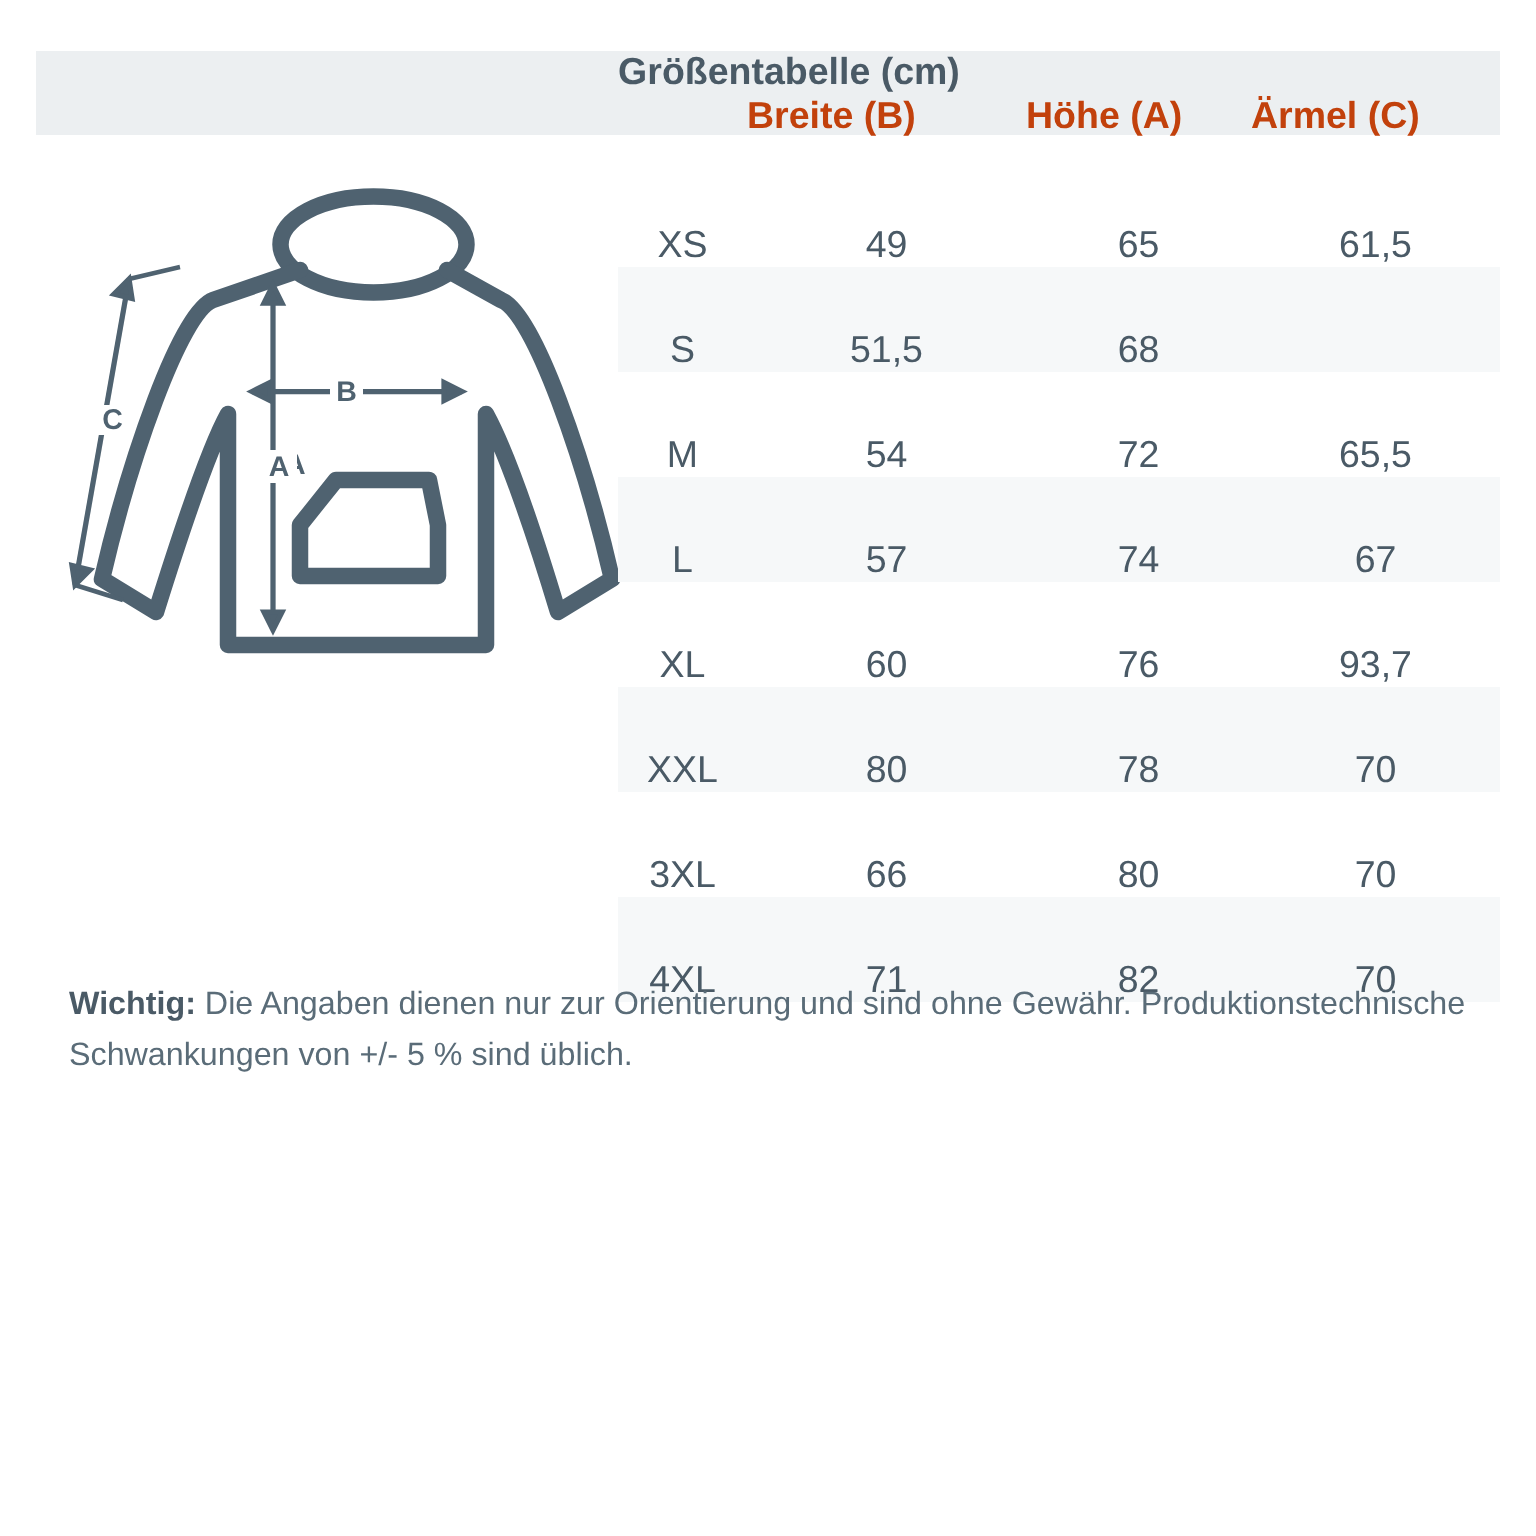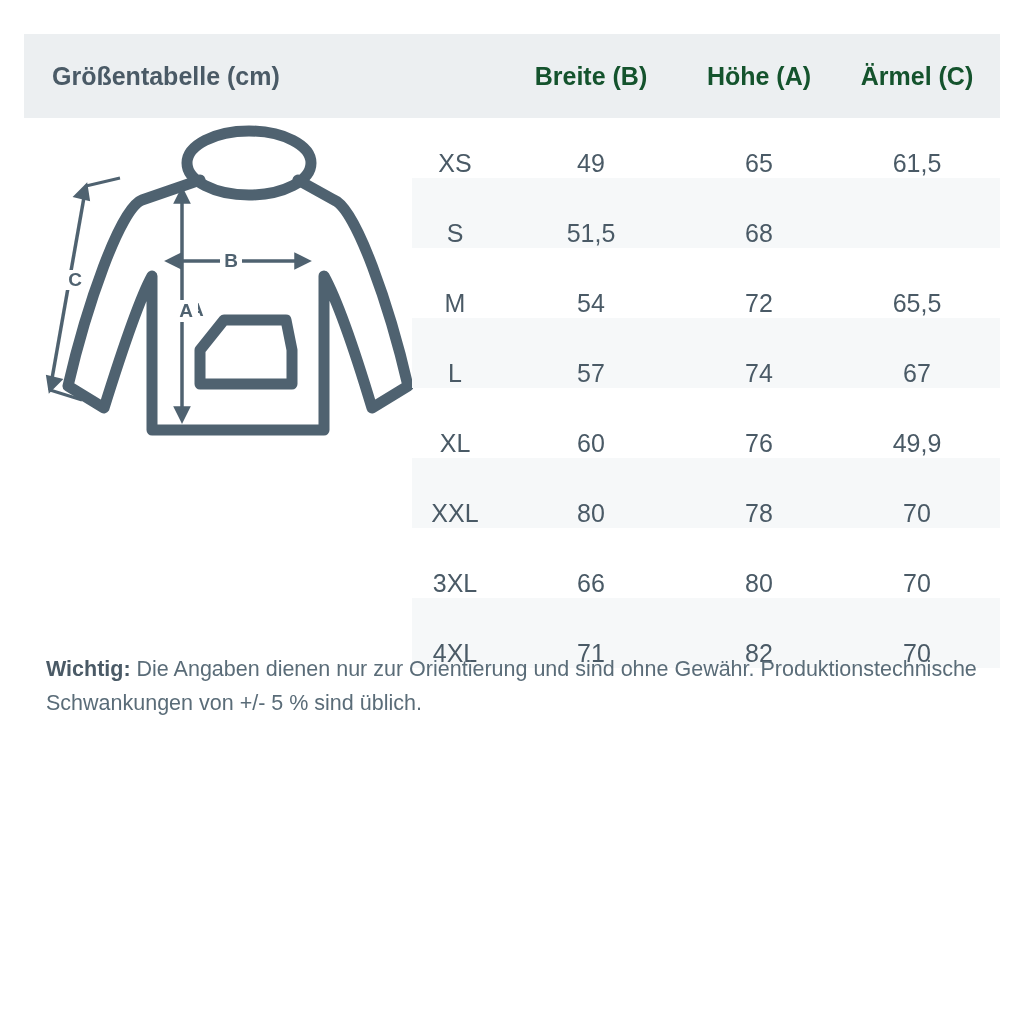--- a/index.html
+++ b/index.html
@@ -21,43 +21,43 @@
     height: 1024px;
     background: #ffffff;
   }
 
   
   .header {
     position: absolute;
     left: 24px;
     top: 34px;
     width: 976px;
-    height: 84px;
+    height: 56px;
     background: #eceff1;
     display: flex;
     align-items: center;
     box-sizing: border-box;
+    flex-direction: column;
   }
   .header-title {
     font-size: 25px;
     font-weight: bold;
     color: #4a5a66;
     padding-left: 28px;
     white-space: nowrap;
   }
   .header-cols {
     margin-left: auto;
     display: flex;
     align-items: center;
   }
   .header-col {
     font-size: 25px;
     font-weight: bold;
-    color: #14532d;
-    text-align: center;
+    color: #c2410c;
     white-space: nowrap;
   }
   .header-col.c1 { width: 186px; }
   .header-col.c2 { width: 150px; }
   .header-col.c3 { width: 166px; }
 
   
   .illustration {
     position: absolute;
     left: 24px;
@@ -204,21 +204,21 @@
       <div class="cell size">L</div>
       <div class="cell width">57</div>
       <div class="cell height">74</div>
       <div class="cell sleeve">67</div>
     </div>
 
     <div class="row">
       <div class="cell size">XL</div>
       <div class="cell width">60</div>
       <div class="cell height">76</div>
-      <div class="cell sleeve">49,9</div>
+      <div class="cell sleeve">93,7</div>
     </div>
 
     <div class="row alt">
       <div class="cell size">XXL</div>
       <div class="cell width">80</div>
       <div class="cell height">78</div>
       <div class="cell sleeve">70</div>
     </div>
 
     <div class="row">

